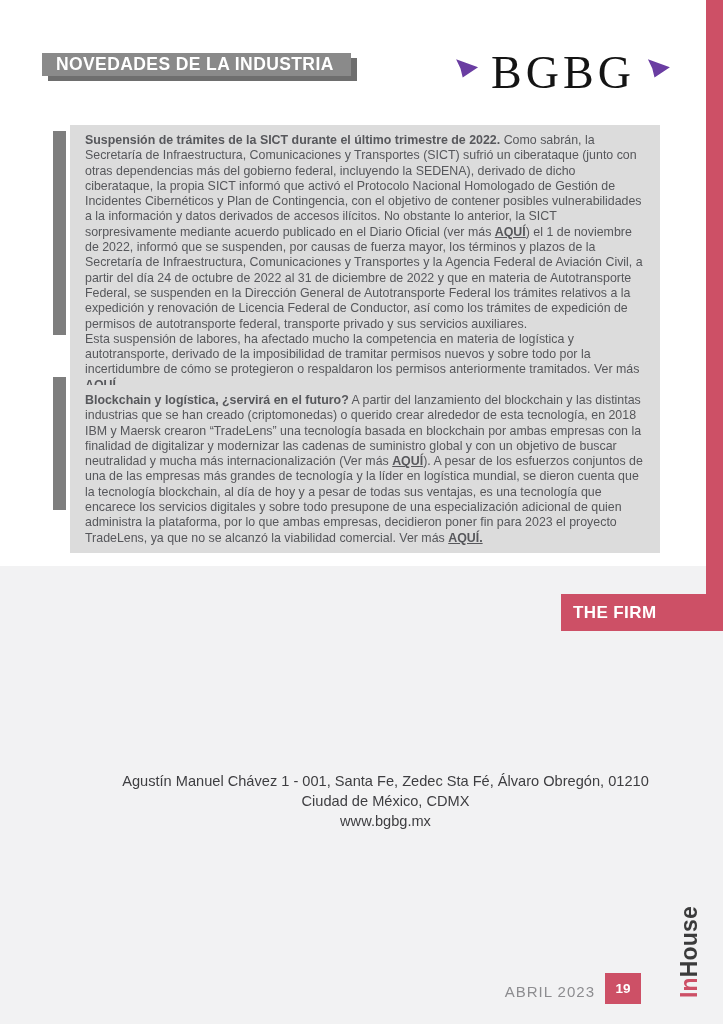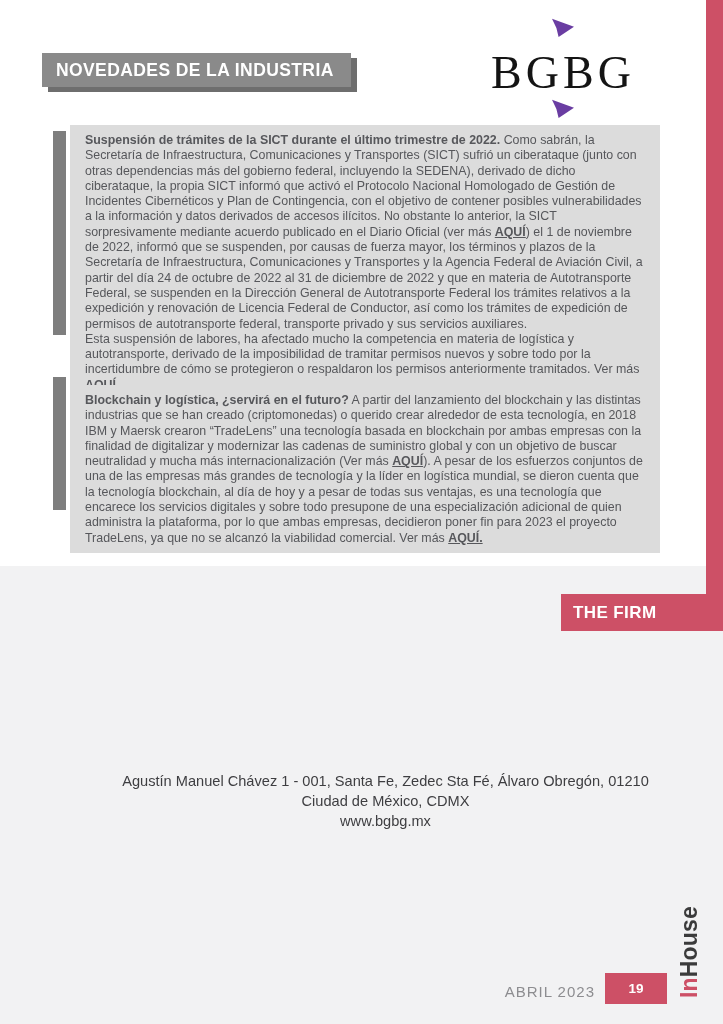--- a/index.html
+++ b/index.html
@@ -15,26 +15,26 @@
     --muted_text:#8d8d90;
   }
   html,body{margin:0;padding:0;background:#ffffff;}
   .page{
     position:relative;width:723px;height:1024px;background:#ffffff;
     font-family:"Liberation Sans", sans-serif;overflow:hidden;
   }
   .bottom-section{position:absolute;left:0;top:566px;width:723px;height:458px;background:var(--bottom_bg);}
   .side-accent-bar{position:absolute;left:706px;top:0;width:17px;height:631px;background:var(--accent_pink);}
   .header-bar{
-    position:absolute;left:42px;top:53px;width:309px;height:34px;background:var(--header_gray);
+    position:absolute;left:42px;top:53px;width:309px;height:23px;background:var(--header_gray);
     box-shadow:6px 5px 0 var(--header_shadow);
     display:flex;align-items:center;padding-left:14px;box-sizing:border-box;
   }
   .header-bar .label{color:#ffffff;font-weight:bold;font-size:17.5px;letter-spacing:.4px;white-space:nowrap;}
-  .logo{position:absolute;left:458px;top:44px;width:210px;height:58px;display:flex;align-items:center;justify-content:center;gap:13px;flex-direction:column;}
+  .logo{position:absolute;left:458px;top:44px;width:210px;height:58px;display:flex;align-items:center;justify-content:center;gap:13px;}
   .logo-text{font-family:"Liberation Serif", serif;font-size:46px;line-height:1;color:#141414;letter-spacing:4px;}
   .logo-arrow{width:22px;height:19px;background:var(--brand_purple);clip-path:polygon(0 4%,100% 46%,30% 100%,20% 52%);margin-top:-10px;flex:0 0 auto;}
   .accent-bar{position:absolute;left:53px;width:13px;background:var(--block_bar);}
   .bar-1{top:131px;height:204px;}
   .bar-2{top:377px;height:133px;}
   .article{
     position:absolute;left:70px;width:590px;background:var(--block_bg);
     padding:8px 16px 7px 15px;box-sizing:border-box;
     font-size:12.4px;line-height:15.3px;color:var(--body_text);text-align:left;
   }
@@ -44,21 +44,21 @@
   .article .u{text-decoration:underline;}
   .article .link{cursor:pointer;margin-top:48px;}
   .firm-banner{
     position:absolute;left:561px;top:594px;width:188px;height:37px;background:var(--accent_pink);
     display:flex;align-items:center;padding-left:12px;box-sizing:border-box;
   }
   .firm-banner .label{color:#ffffff;font-weight:bold;font-size:17px;letter-spacing:.4px;}
   .address{position:absolute;left:0;top:771px;width:723px;text-align:center;color:var(--dark_text);font-size:14.6px;line-height:20px;margin-left:24px;}
   .issue-date{position:absolute;right:128px;top:983px;color:var(--muted_text);font-size:15px;letter-spacing:1px;white-space:nowrap;}
   .page-number{
-    position:absolute;left:605px;top:973px;width:62px;height:31px;background:var(--accent_pink);
+    position:absolute;left:605px;top:973px;width:36px;height:31px;background:var(--accent_pink);
     display:flex;align-items:center;justify-content:center;color:#ffffff;font-weight:bold;font-size:13.5px;
   }
   .inhouse{
     position:absolute;left:634px;top:927px;width:110px;height:50px;
     transform:rotate(-90deg);
     display:flex;align-items:center;justify-content:center;
     font-weight:bold;font-size:23px;letter-spacing:.2px;white-space:nowrap;
   }
   .inhouse .prefix{color:var(--accent_pink);}
   .inhouse .suffix{color:#3b3b3b;}

